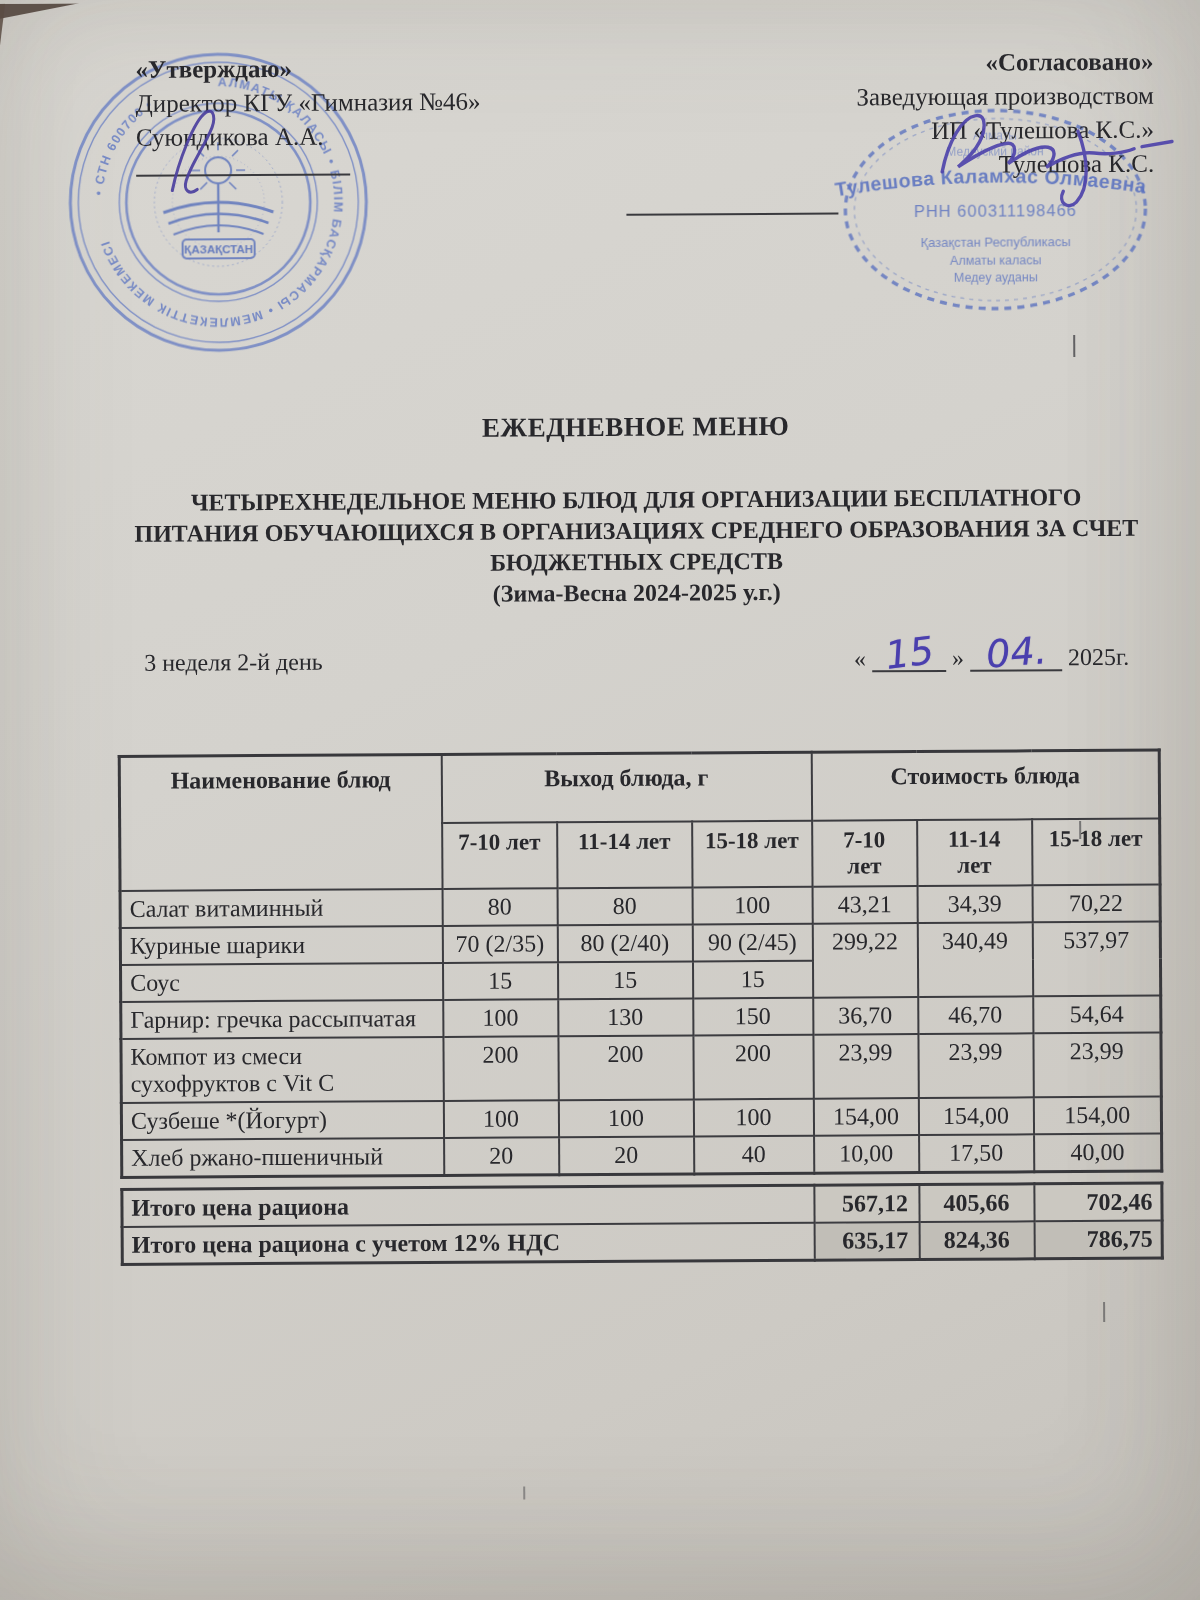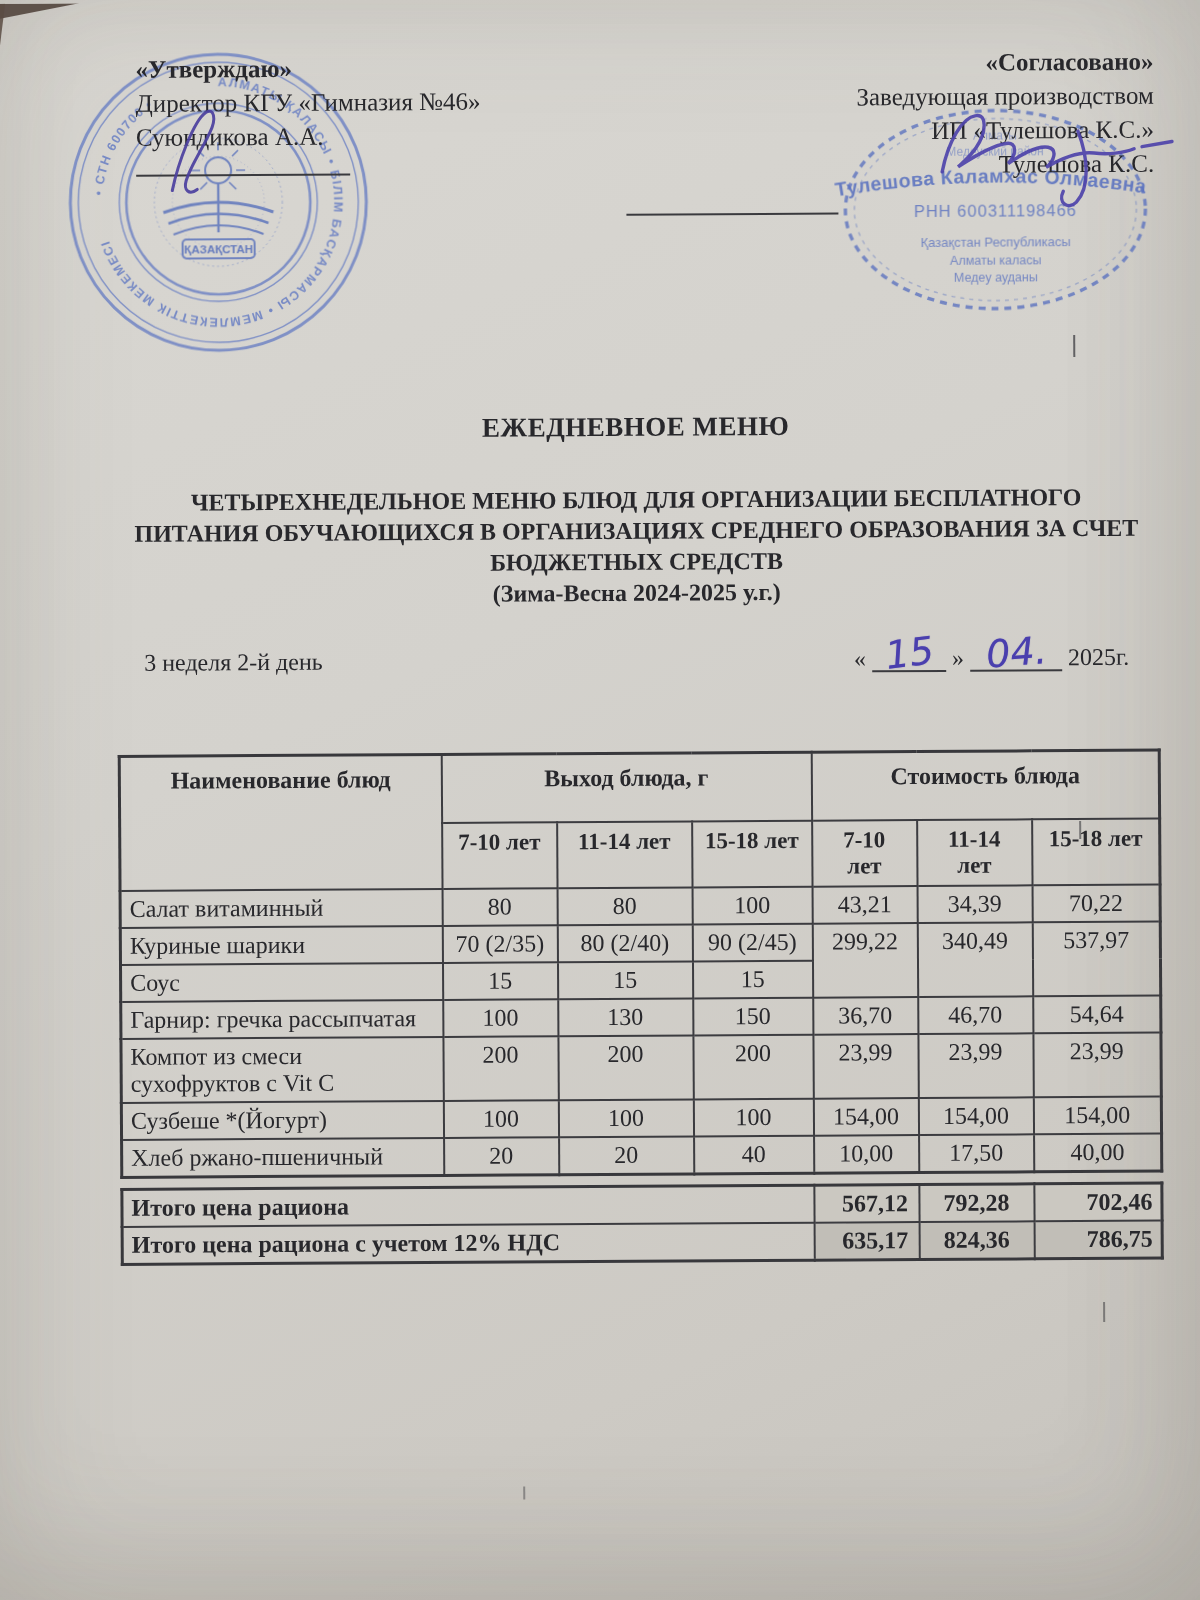--- a/index.html
+++ b/index.html
@@ -253,21 +253,21 @@
         <colgroup>
           <col style="width:692px">
             <col style="width:105px">
             <col style="width:115px">
             <col style="width:128px">
         </colgroup>
         <tbody>
             <tr>
           <td class="lbl">Итого цена рациона</td>
           <td class="v1 shade1">567,12</td>
-          <td class="v2 shade1">792,28</td>
+          <td class="v2 shade1">405,66</td>
           <td class="v3 shade1">702,46</td>
         </tr>
         <tr>
           <td class="lbl">Итого цена рациона с учетом 12% НДС</td>
           <td class="v1 shade2">635,17</td>
           <td class="v2 shade2">824,36</td>
           <td class="v3 shade2">786,75</td>
         </tr>
       </tbody>
         </table>

